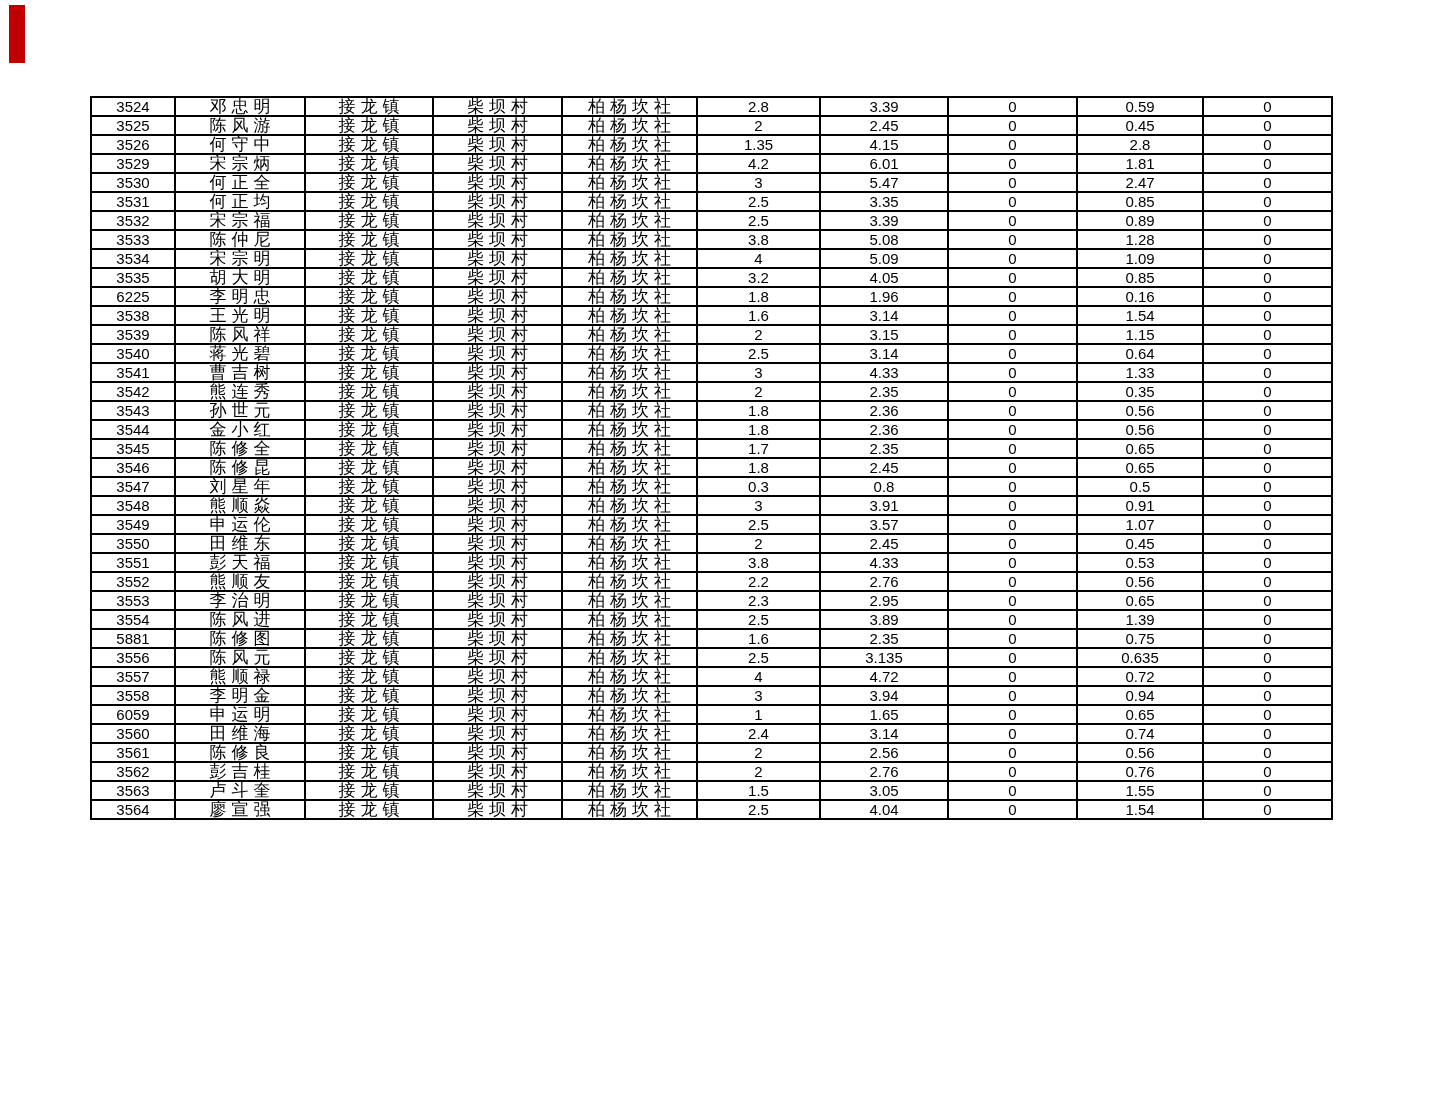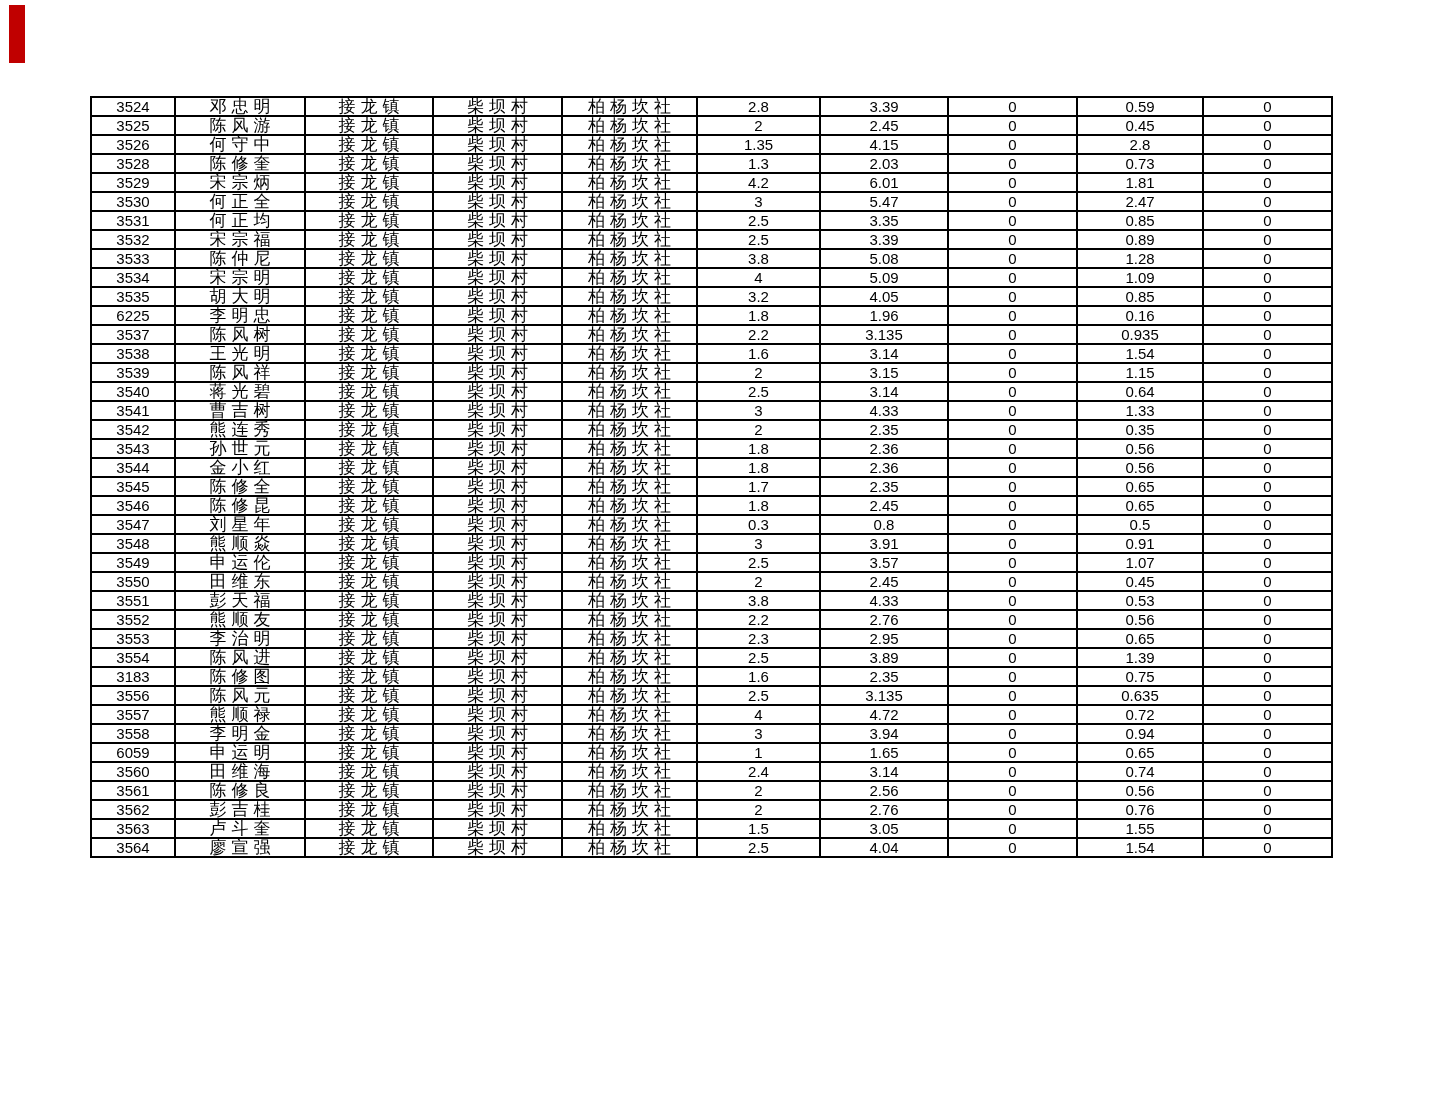--- a/index.html
+++ b/index.html
@@ -98,32 +98,20 @@
         <td class="cjk">接龙镇</td>
         <td class="cjk">柴坝村</td>
         <td class="cjk">柏杨坎社</td>
         <td>1.35</td>
         <td>4.15</td>
         <td>0</td>
         <td>2.8</td>
         <td>0</td>
       </tr>
       <tr>
-        <td>3528</td>
-        <td class="cjk">陈修奎</td>
-        <td class="cjk">接龙镇</td>
-        <td class="cjk">柴坝村</td>
-        <td class="cjk">柏杨坎社</td>
-        <td>1.3</td>
-        <td>2.03</td>
-        <td>0</td>
-        <td>0.73</td>
-        <td>0</td>
-      </tr>
-      <tr>
         <td>3529</td>
         <td class="cjk">宋宗炳</td>
         <td class="cjk">接龙镇</td>
         <td class="cjk">柴坝村</td>
         <td class="cjk">柏杨坎社</td>
         <td>4.2</td>
         <td>6.01</td>
         <td>0</td>
         <td>1.81</td>
         <td>0</td>
@@ -206,32 +194,20 @@
         <td class="cjk">接龙镇</td>
         <td class="cjk">柴坝村</td>
         <td class="cjk">柏杨坎社</td>
         <td>1.8</td>
         <td>1.96</td>
         <td>0</td>
         <td>0.16</td>
         <td>0</td>
       </tr>
       <tr>
-        <td>3537</td>
-        <td class="cjk">陈风树</td>
-        <td class="cjk">接龙镇</td>
-        <td class="cjk">柴坝村</td>
-        <td class="cjk">柏杨坎社</td>
-        <td>2.2</td>
-        <td>3.135</td>
-        <td>0</td>
-        <td>0.935</td>
-        <td>0</td>
-      </tr>
-      <tr>
         <td>3538</td>
         <td class="cjk">王光明</td>
         <td class="cjk">接龙镇</td>
         <td class="cjk">柴坝村</td>
         <td class="cjk">柏杨坎社</td>
         <td>1.6</td>
         <td>3.14</td>
         <td>0</td>
         <td>1.54</td>
         <td>0</td>
@@ -422,21 +398,21 @@
         <td class="cjk">接龙镇</td>
         <td class="cjk">柴坝村</td>
         <td class="cjk">柏杨坎社</td>
         <td>2.5</td>
         <td>3.89</td>
         <td>0</td>
         <td>1.39</td>
         <td>0</td>
       </tr>
       <tr>
-        <td>3183</td>
+        <td>5881</td>
         <td class="cjk">陈修图</td>
         <td class="cjk">接龙镇</td>
         <td class="cjk">柴坝村</td>
         <td class="cjk">柏杨坎社</td>
         <td>1.6</td>
         <td>2.35</td>
         <td>0</td>
         <td>0.75</td>
         <td>0</td>
       </tr>

